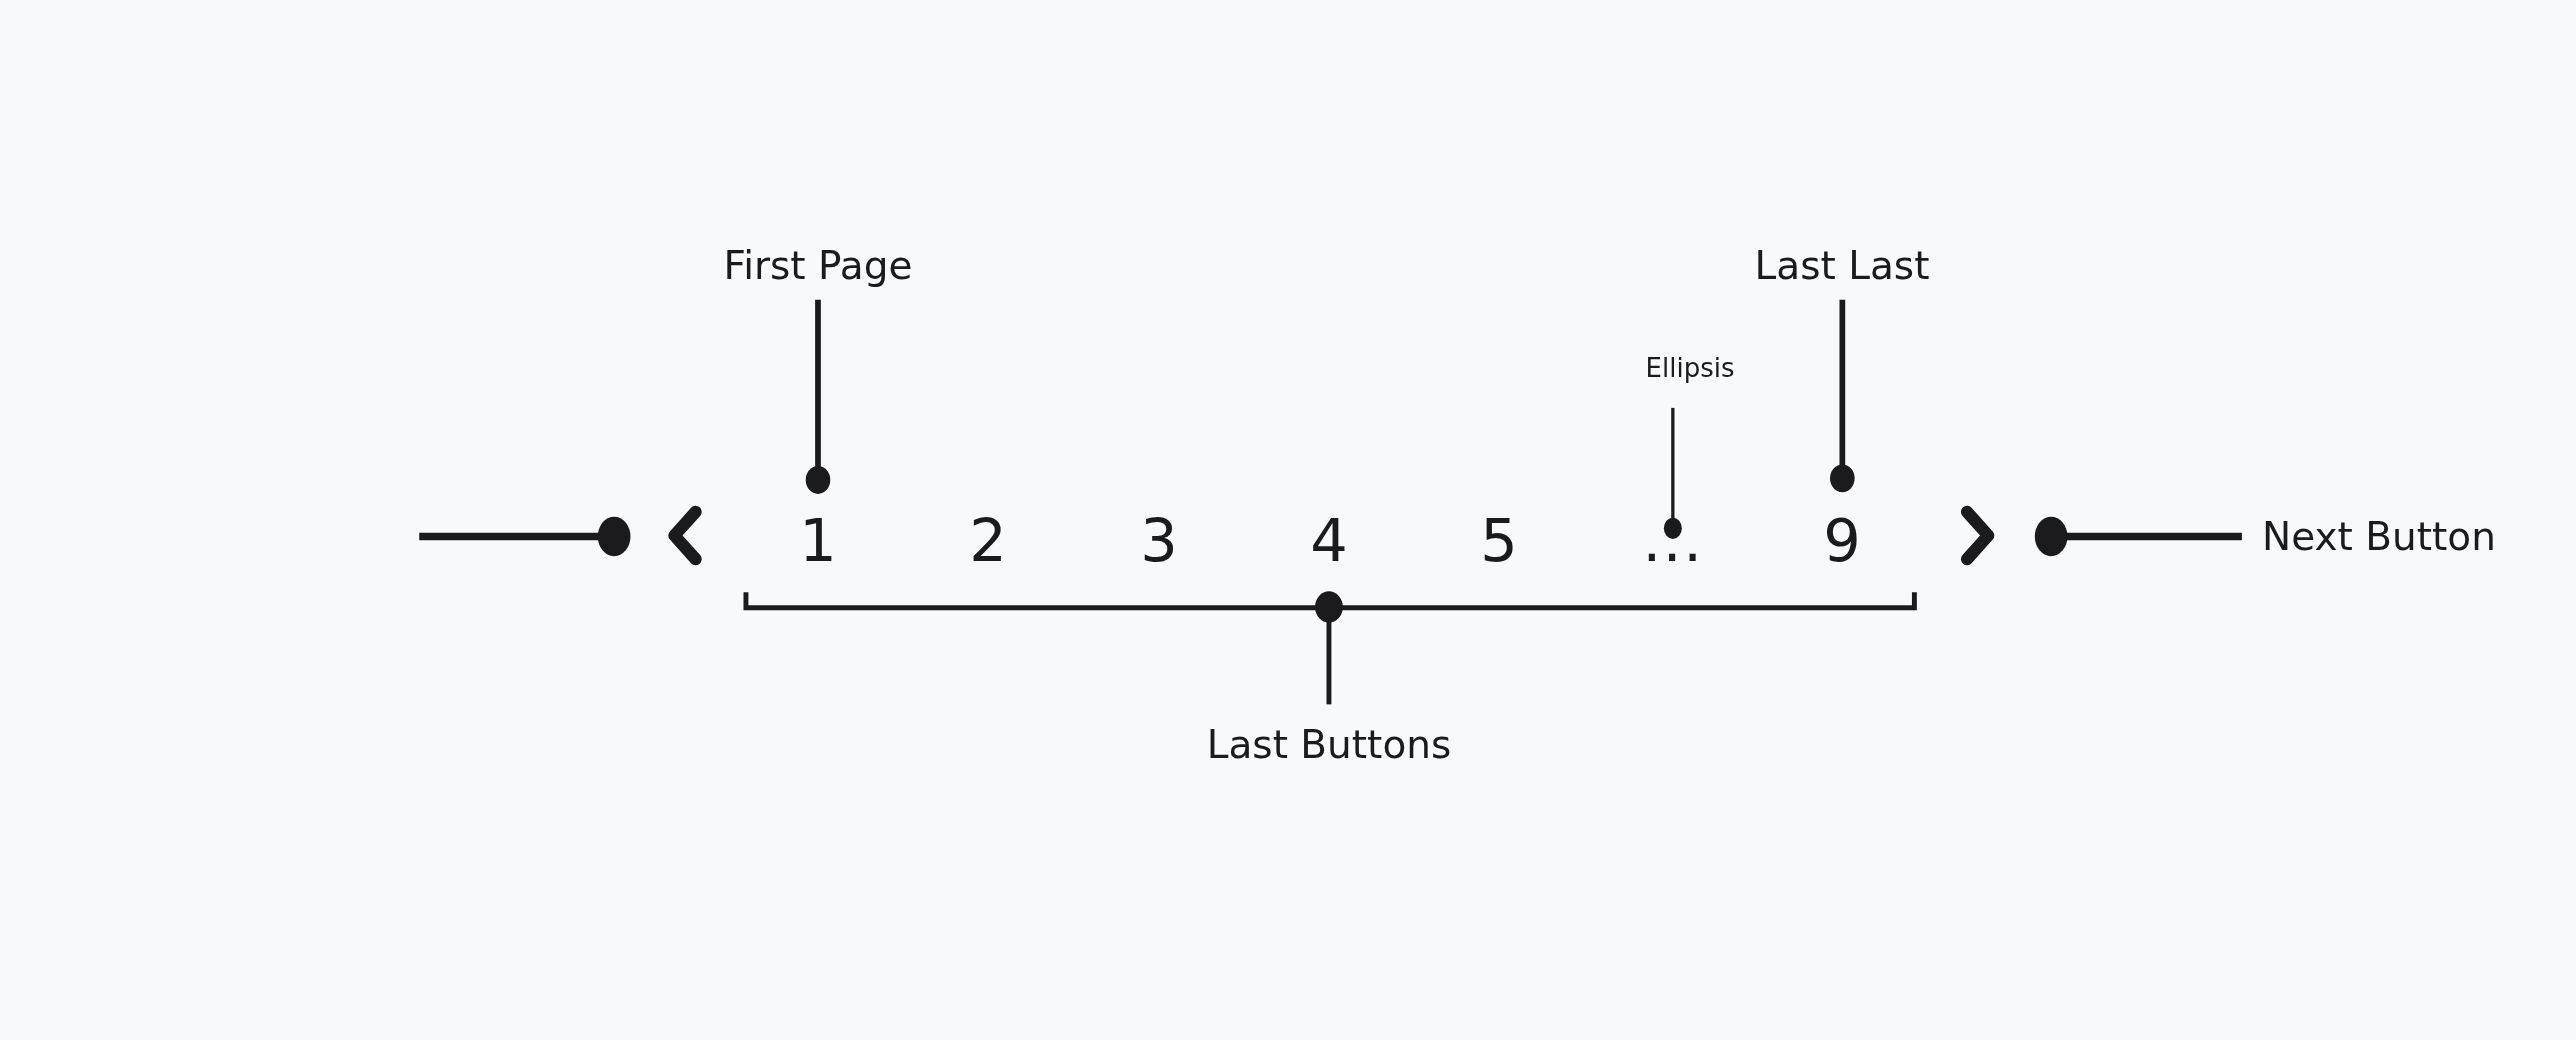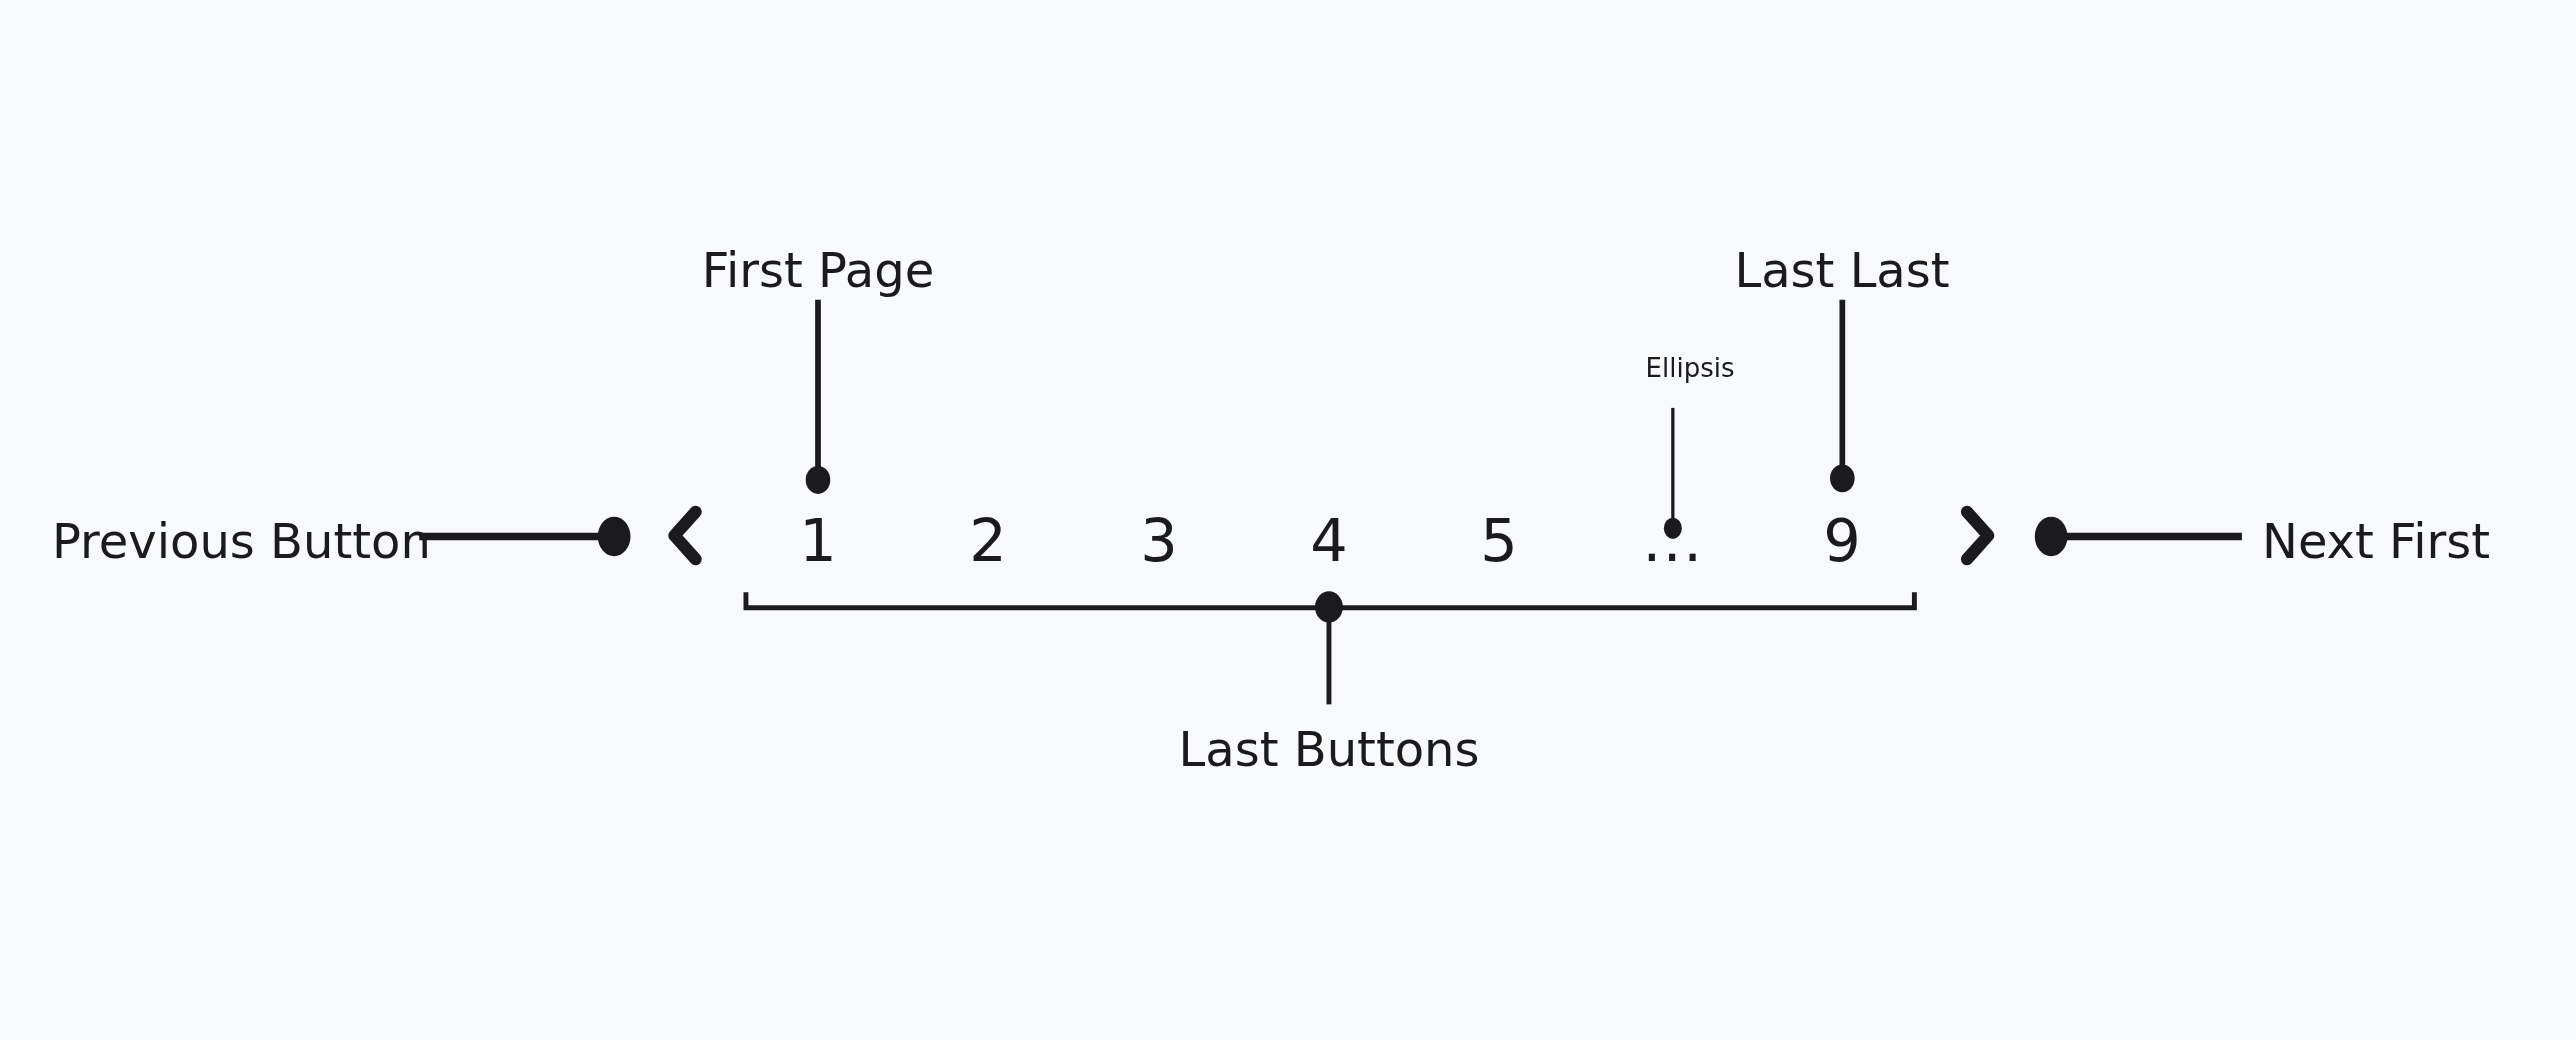--- a/index.html
+++ b/index.html
@@ -26,21 +26,21 @@
     overflow: visible;
   }
   .anno-text {
     position: absolute;
     white-space: nowrap;
     color: #1b1b1d;
     font-family: "DejaVu Sans", "Liberation Sans", sans-serif;
     font-weight: 400;
     line-height: 1;
   }
-  .anno-lg { font-size: 48px; }
+  .anno-lg { font-size: 39px; }
   .anno-sm { font-size: 26px; }
   .center-x { transform: translateX(-50%); }
 
   .page-num {
     position: absolute;
     font-size: 59px;
     font-weight: 400;
     color: #1b1b1d;
     white-space: nowrap;
     transform: translate(-50%, -50%);
@@ -82,23 +82,22 @@
     <ellipse cx="2250" cy="584" rx="15" ry="17" fill="#1b1b1d"></ellipse>
 
     <line x1="2043" y1="498" x2="2043" y2="641" stroke="#1b1b1d" stroke-width="4" stroke-linecap="butt"></line>
     <ellipse cx="2043" cy="645" rx="11" ry="13" fill="#1b1b1d"></ellipse>
 
     <path d="M 911 723 L 911 742 L 2338 742 L 2338 723" fill="none" stroke="#1b1b1d" stroke-width="6" stroke-linecap="butt" stroke-linejoin="miter"></path>
     <ellipse cx="1623" cy="741" rx="17" ry="19" fill="#1b1b1d"></ellipse>
     <line x1="1623" y1="745" x2="1623" y2="860" stroke="#1b1b1d" stroke-width="6" stroke-linecap="butt"></line>
   </svg>
 
-  <div class="anno-text anno-lg" style="left:52px; top:517px;">Previous Button</div>
 
-  <div class="anno-text anno-lg" style="left:2262px; top:517px;">Next First</div>
+  <div class="anno-text anno-lg" style="left:2262px; top:517px;">Next Button</div>
 
   <div class="anno-text anno-lg center-x" style="left:818px; top:246px;">First Page</div>
 
   <div class="anno-text anno-lg center-x" style="left:1842px; top:246px;">Last Last</div>
 
   <div class="anno-text anno-sm center-x" style="left:1673px; top:355px;margin-left:17px;">Ellipsis</div>
 
   <div class="anno-text anno-lg center-x" style="left:1329px; top:725px;">Last Buttons</div>
 
   <div class="chev" style="left:685px; top:537px;">

